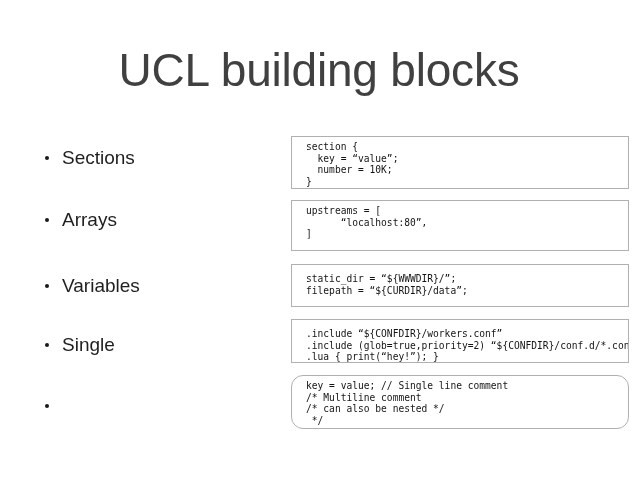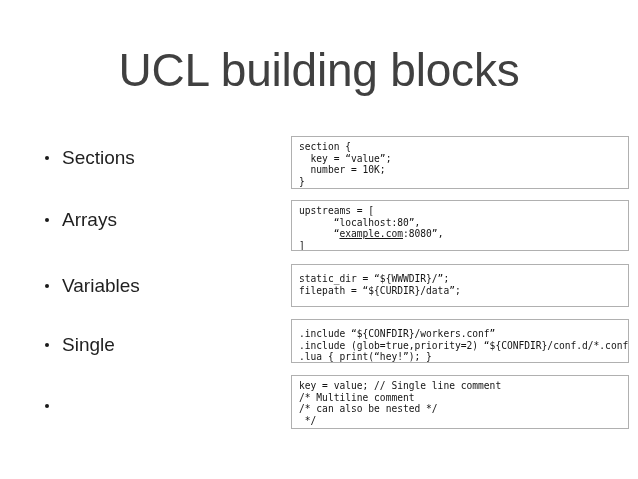--- a/index.html
+++ b/index.html
@@ -88,28 +88,28 @@
     top: 136px;
     width: 338px;
   }
   .code-box {
     position: absolute;
     left: 0;
     width: 338px;
     box-sizing: border-box;
     border: 1px solid #b0b0b0;
     background: #ffffff;
-    padding: 4px 5px 4px 7px;
+    padding: 4px 5px 4px 14px;
     overflow: hidden;
   }
   .code-box.b0 { top: 0px;   height: 53px; }
   .code-box.b1 { top: 64px;  height: 51px; }
   .code-box.b2 { top: 128px; height: 43px; }
   .code-box.b3 { top: 183px; height: 44px; }
-  .code-box.b4 { top: 239px; height: 54px; }
+  .code-box.b4 { top: 239px; height: 54px; border-radius: 12px; }
 
   .code-line {
     font-family: "DejaVu Sans Mono", "Liberation Mono", monospace;
     font-size: 9.6px;
     line-height: 11.5px;
     color: #141414;
     white-space: pre;
     letter-spacing: 0px;
   }
   .code-line .u {
@@ -154,21 +154,20 @@
     <div class="code-box b0">
       <div class="code-line">section {</div>
       <div class="code-line">  key = “value”;</div>
       <div class="code-line">  number = 10K;</div>
       <div class="code-line">}</div>
     </div>
 
     <div class="code-box b1">
       <div class="code-line">upstreams = [</div>
       <div class="code-line">      “localhost:80”,</div>
-      <div class="code-line">      “<span class="u">example.com</span>:8080”,</div>
       <div class="code-line">]</div>
     </div>
 
     <div class="code-box b2">
       <div class="code-line">static_dir = “${WWWDIR}/”;</div>
       <div class="code-line">filepath = “${CURDIR}/data”;</div>
     </div>
 
     <div class="code-box b3">
       <div class="code-line">.include “${CONFDIR}/workers.conf”</div>

